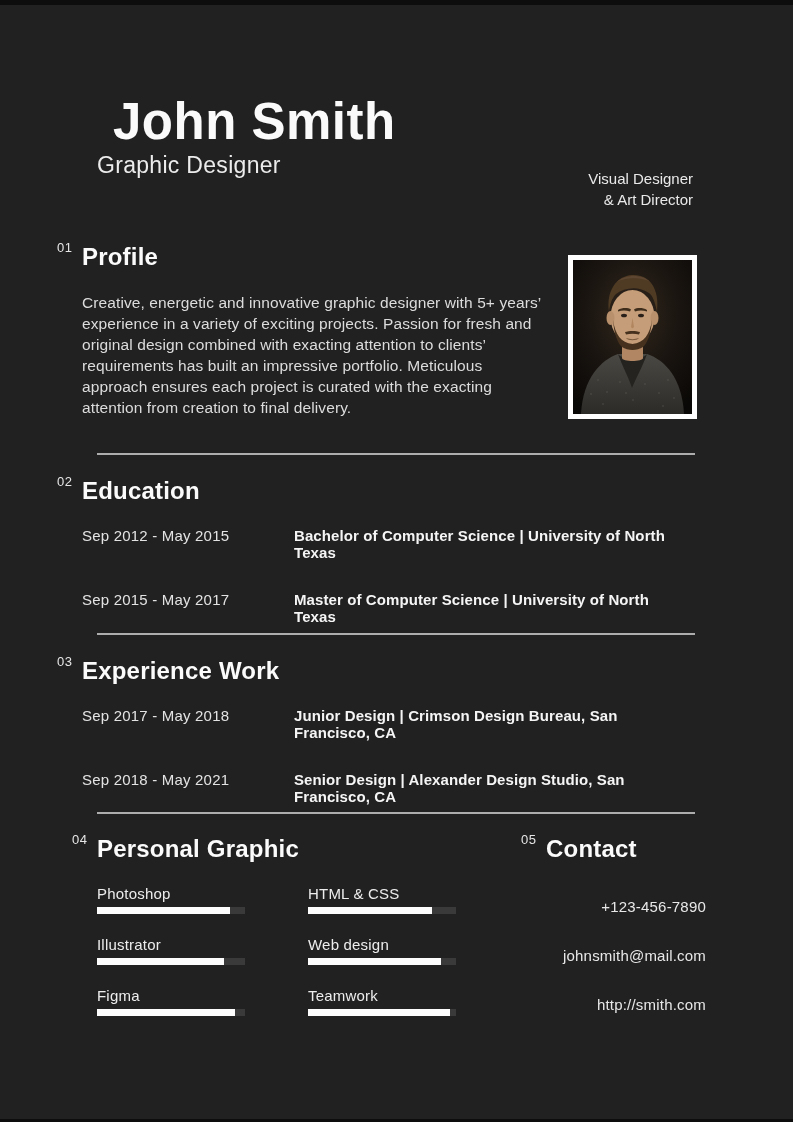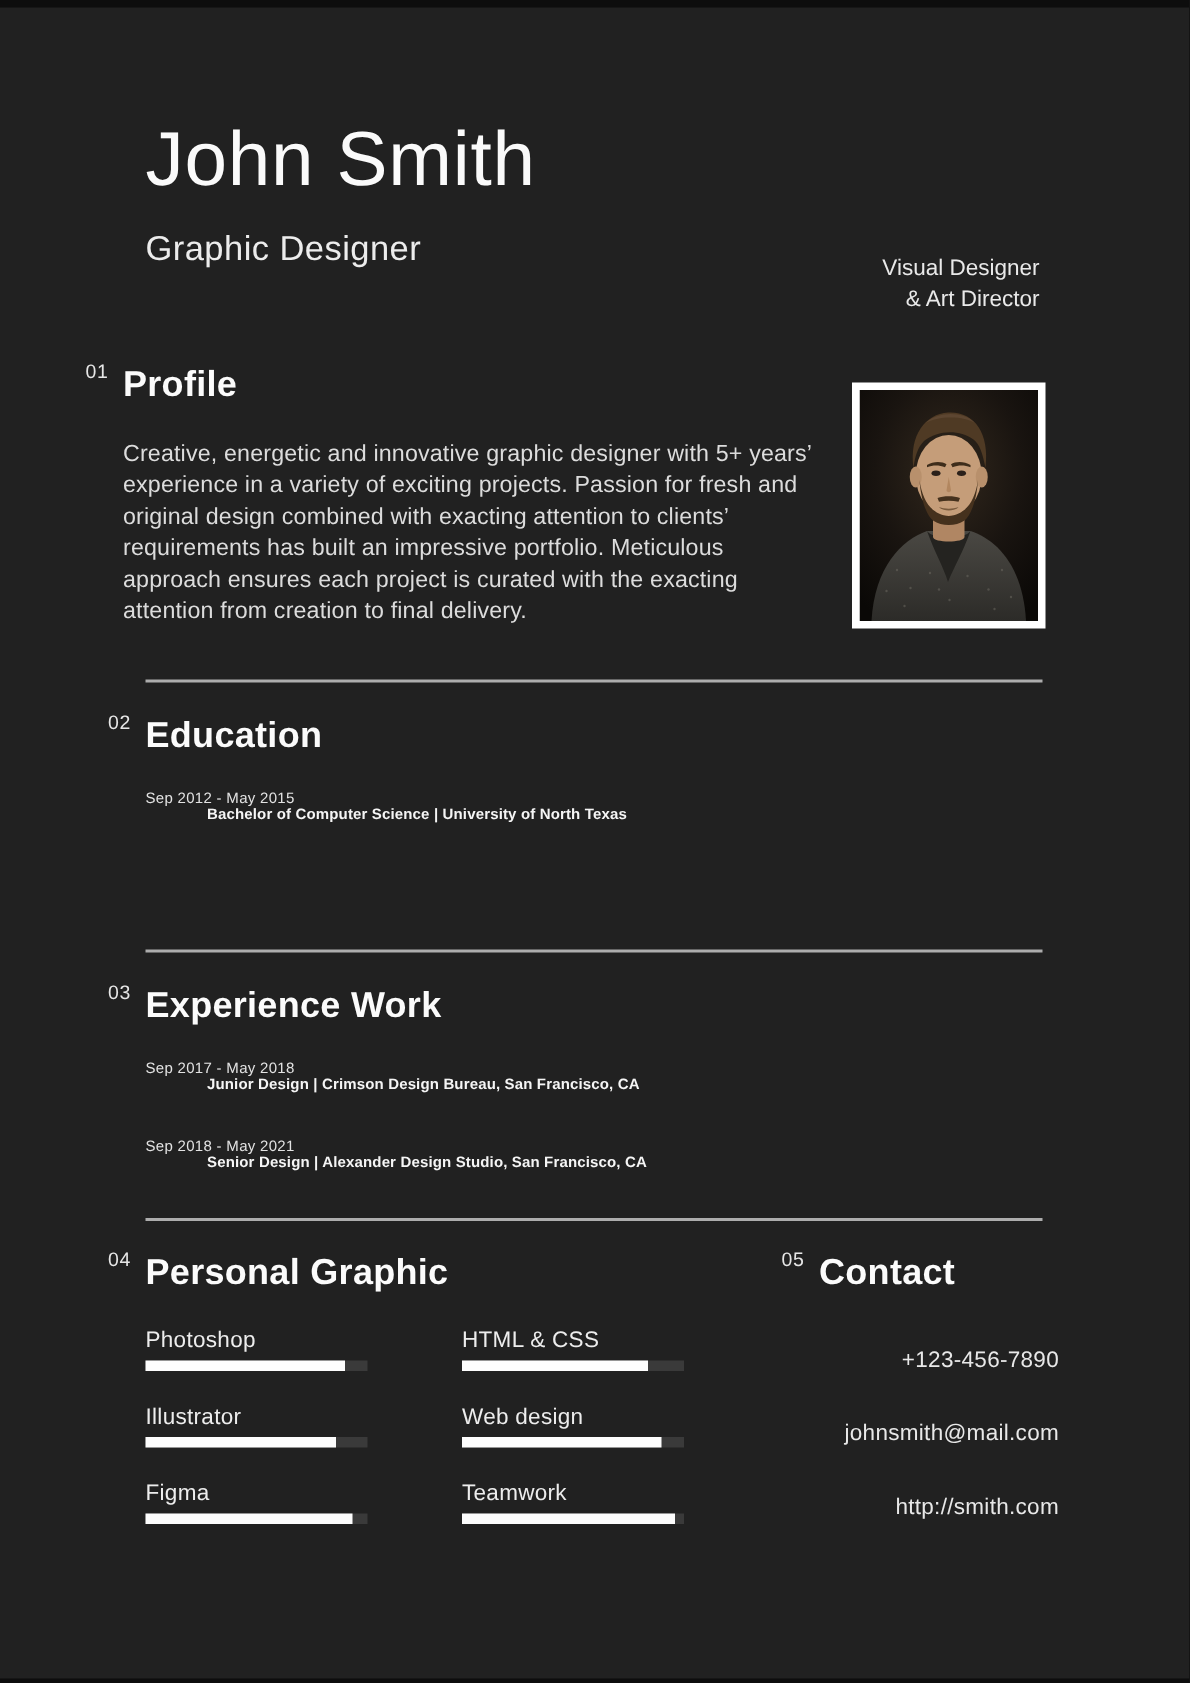--- a/index.html
+++ b/index.html
@@ -13,22 +13,22 @@
     color:#f2f2f2;
     overflow:hidden;
   }
   .page::before{content:"";position:absolute;top:0;left:0;right:0;height:5px;background:#0d0d0d;}
   .page::after{content:"";position:absolute;bottom:0;left:0;right:0;height:3px;background:#0d0d0d;}
 
   
   .header{position:absolute;top:0;left:0;width:100%;height:230px;}
   .name{
     position:absolute;left:97px;top:80px;
-    font-size:51px;font-weight:400;letter-spacing:0.5px;
-    color:#fafafa;margin:0;line-height:1;
+    font-size:51px;font-weight:700;letter-spacing:0.5px;
+    color:#fafafa;margin:16px;line-height:1;
   }
   .role{
     position:absolute;left:97px;top:152px;
     font-size:23px;font-weight:400;color:#ececec;letter-spacing:0.3px;
   }
   .tagline{
     position:absolute;right:100px;top:168px;
     text-align:right;font-size:15px;line-height:21px;color:#e9e9e9;
   }
 
@@ -51,25 +51,25 @@
   }
 
   
   .photo-frame{
     position:absolute;left:568px;top:255px;width:129px;height:164px;
     background:#ffffff;padding:5px;
   }
   .photo-frame svg{display:block;width:119px;height:154px;}
 
   
-  .timeline{position:absolute;left:97px;width:600px;}
+  .timeline{position:absolute;left:82px;width:600px;}
   .edu{top:478px;}
   .exp{top:658px;}
   .t-rows{margin-top:23px;}
-  .t-row{display:flex;margin-bottom:30px;font-size:10px;flex-direction:column;}
+  .t-row{display:flex;margin-bottom:30px;font-size:15px;}
   .t-date{width:171px;flex:none;color:#e3e3e3;font-weight:400;letter-spacing:0.2px;}
   .t-desc{flex:1;color:#f5f5f5;font-weight:700;letter-spacing:0.1px;margin-left:41px;}
 
   
   .bottom{position:absolute;left:97px;top:836px;width:600px;height:220px;}
   .skills{position:absolute;left:0;top:0;width:420px;}
   .skills-grid{
     margin-top:23px;
     display:grid;grid-template-columns:211px 197px;grid-auto-rows:auto;
   }
@@ -165,20 +165,24 @@
   <section class="timeline edu">
     <div class="sec-head">
       <span class="sec-num">02</span>
       <h2 class="sec-title">Education</h2>
     </div>
     <div class="t-rows">
       <div class="t-row">
         <span class="t-date">Sep 2012 - May 2015</span>
         <span class="t-desc">Bachelor of Computer Science | University of North Texas</span>
       </div>
+      <div class="t-row">
+        <span class="t-date">Sep 2015 - May 2017</span>
+        <span class="t-desc">Master of Computer Science | University of North Texas</span>
+      </div>
     </div>
   </section>
 
   <hr class="divider" style="top:633px">
 
   <section class="timeline exp">
     <div class="sec-head">
       <span class="sec-num">03</span>
       <h2 class="sec-title">Experience Work</h2>
     </div>

